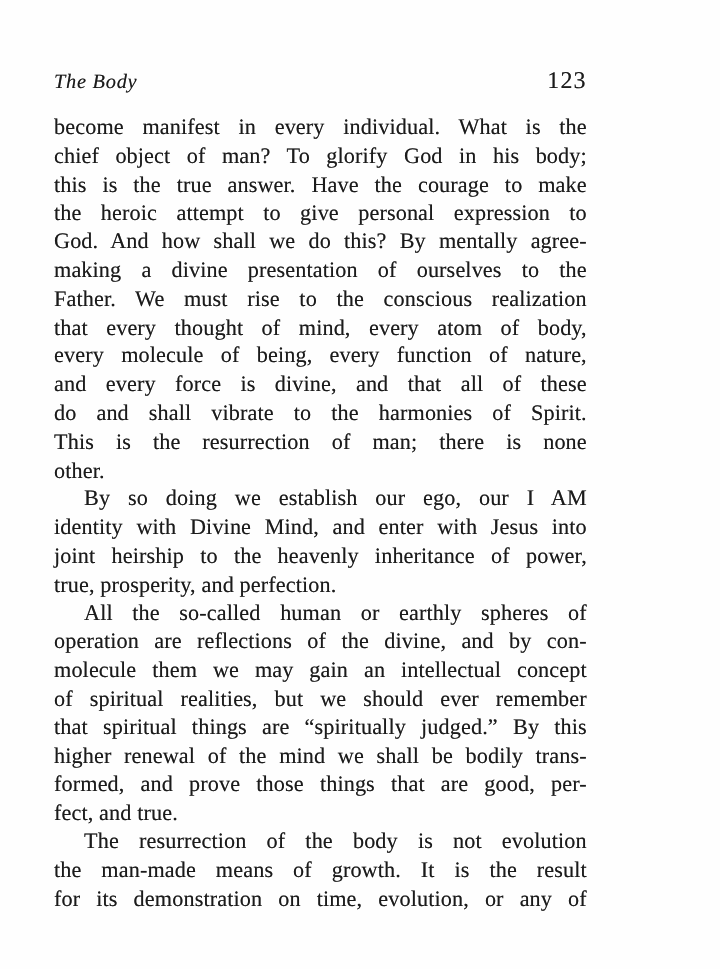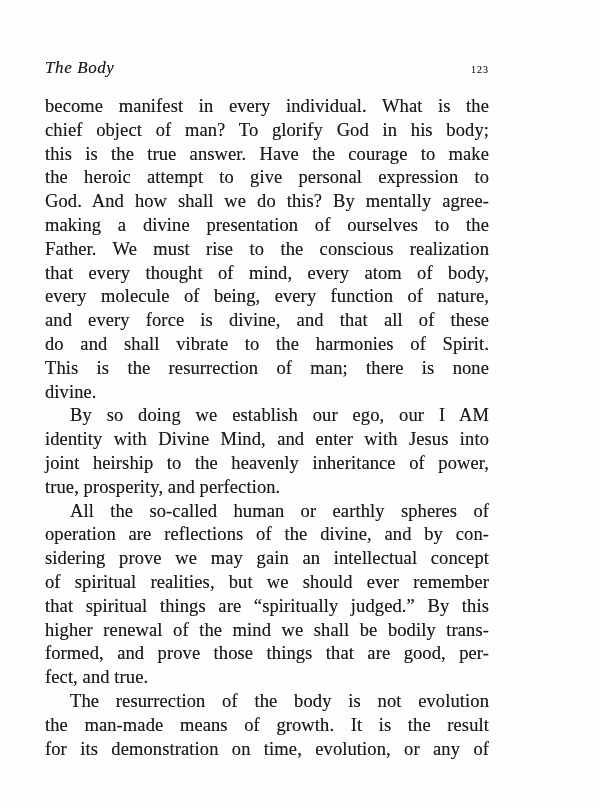--- a/index.html
+++ b/index.html
@@ -29,21 +29,21 @@
     margin-bottom: 17px;
   }
   .running-title {
     font-style: italic;
     font-size: 17px;
     letter-spacing: 0.6px;
     text-shadow: 0 0 0.5px rgba(20,20,20,0.55);
     margin-top: 44px;
   }
   .page-number {
-    font-size: 10px;
+    font-size: 20px;
     letter-spacing: 1px;
     text-shadow: 0 0 0.4px rgba(20,20,20,0.5);
   }
   .text-body {
     font-size: 18.5px;
     line-height: 23.8px;
     letter-spacing: 0.1px;
   }
   .line {
     text-align: justify;
@@ -74,32 +74,32 @@
           <div class="line">this is the true answer. Have the courage to make</div>
           <div class="line">the heroic attempt to give personal expression to</div>
           <div class="line">God. And how shall we do this? By mentally agree-</div>
           <div class="line">making a divine presentation of ourselves to the</div>
           <div class="line">Father. We must rise to the conscious realization</div>
           <div class="line">that every thought of mind, every atom of body,</div>
           <div class="line">every molecule of being, every function of nature,</div>
           <div class="line">and every force is divine, and that all of these</div>
           <div class="line">do and shall vibrate to the harmonies of Spirit.</div>
           <div class="line">This is the resurrection of man; there is none</div>
-          <div class="line para-end">divine.</div>
+          <div class="line para-end">other.</div>
         </div>
         <div class="paragraph">
           <div class="line indent">By so doing we establish our ego, our I AM</div>
           <div class="line">identity with Divine Mind, and enter with Jesus into</div>
           <div class="line">joint heirship to the heavenly inheritance of power,</div>
           <div class="line para-end">true, prosperity, and perfection.</div>
         </div>
         <div class="paragraph">
           <div class="line indent">All the so-called human or earthly spheres of</div>
           <div class="line">operation are reflections of the divine, and by con-</div>
-          <div class="line">sidering prove we may gain an intellectual concept</div>
+          <div class="line">molecule them we may gain an intellectual concept</div>
           <div class="line">of spiritual realities, but we should ever remember</div>
           <div class="line">that spiritual things are “spiritually judged.” By this</div>
           <div class="line">higher renewal of the mind we shall be bodily trans-</div>
           <div class="line">formed, and prove those things that are good, per-</div>
           <div class="line para-end">fect, and true.</div>
         </div>
         <div class="paragraph">
           <div class="line indent">The resurrection of the body is not evolution</div>
           <div class="line">the man-made means of growth. It is the result</div>
           <div class="line">for its demonstration on time, evolution, or any of</div>

